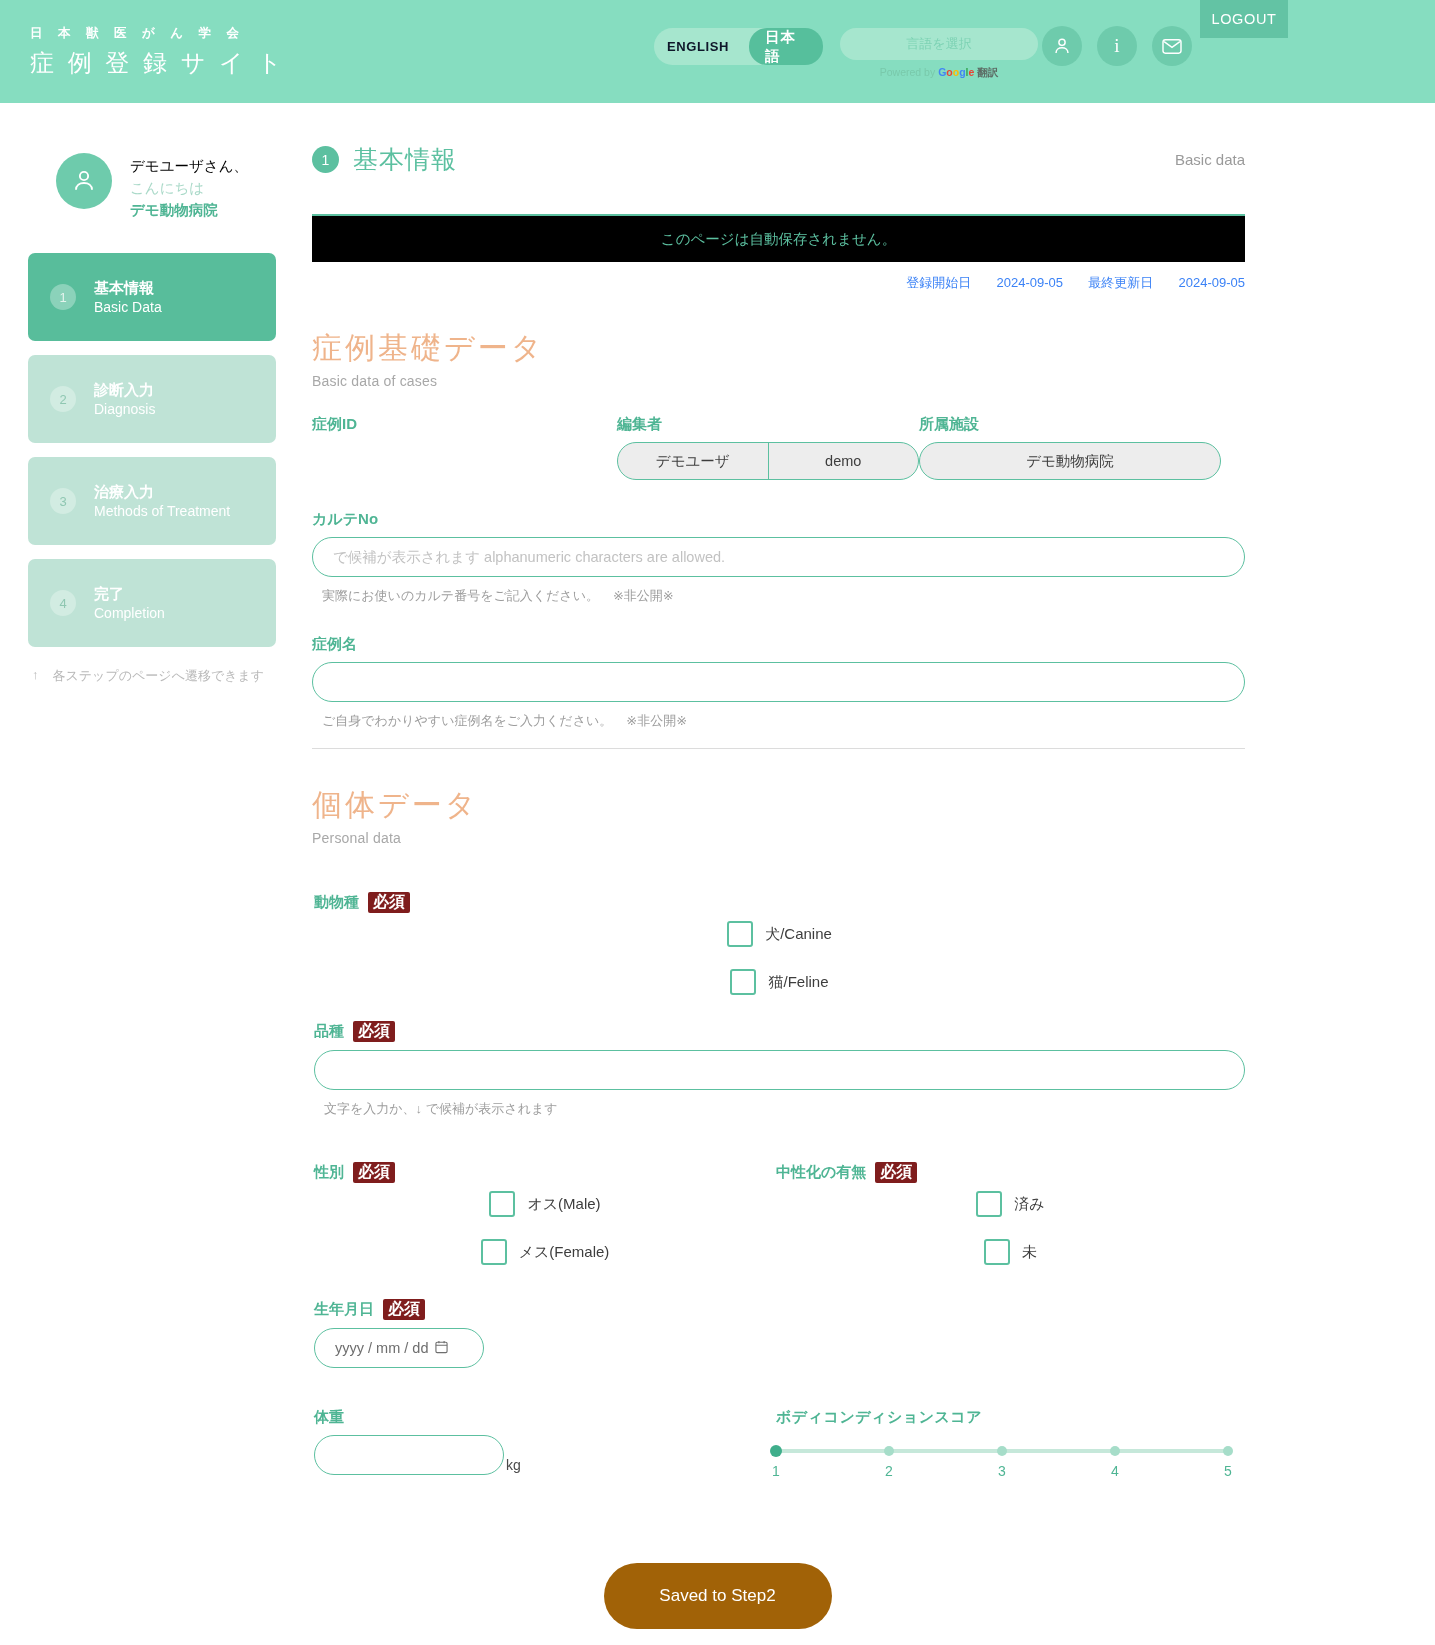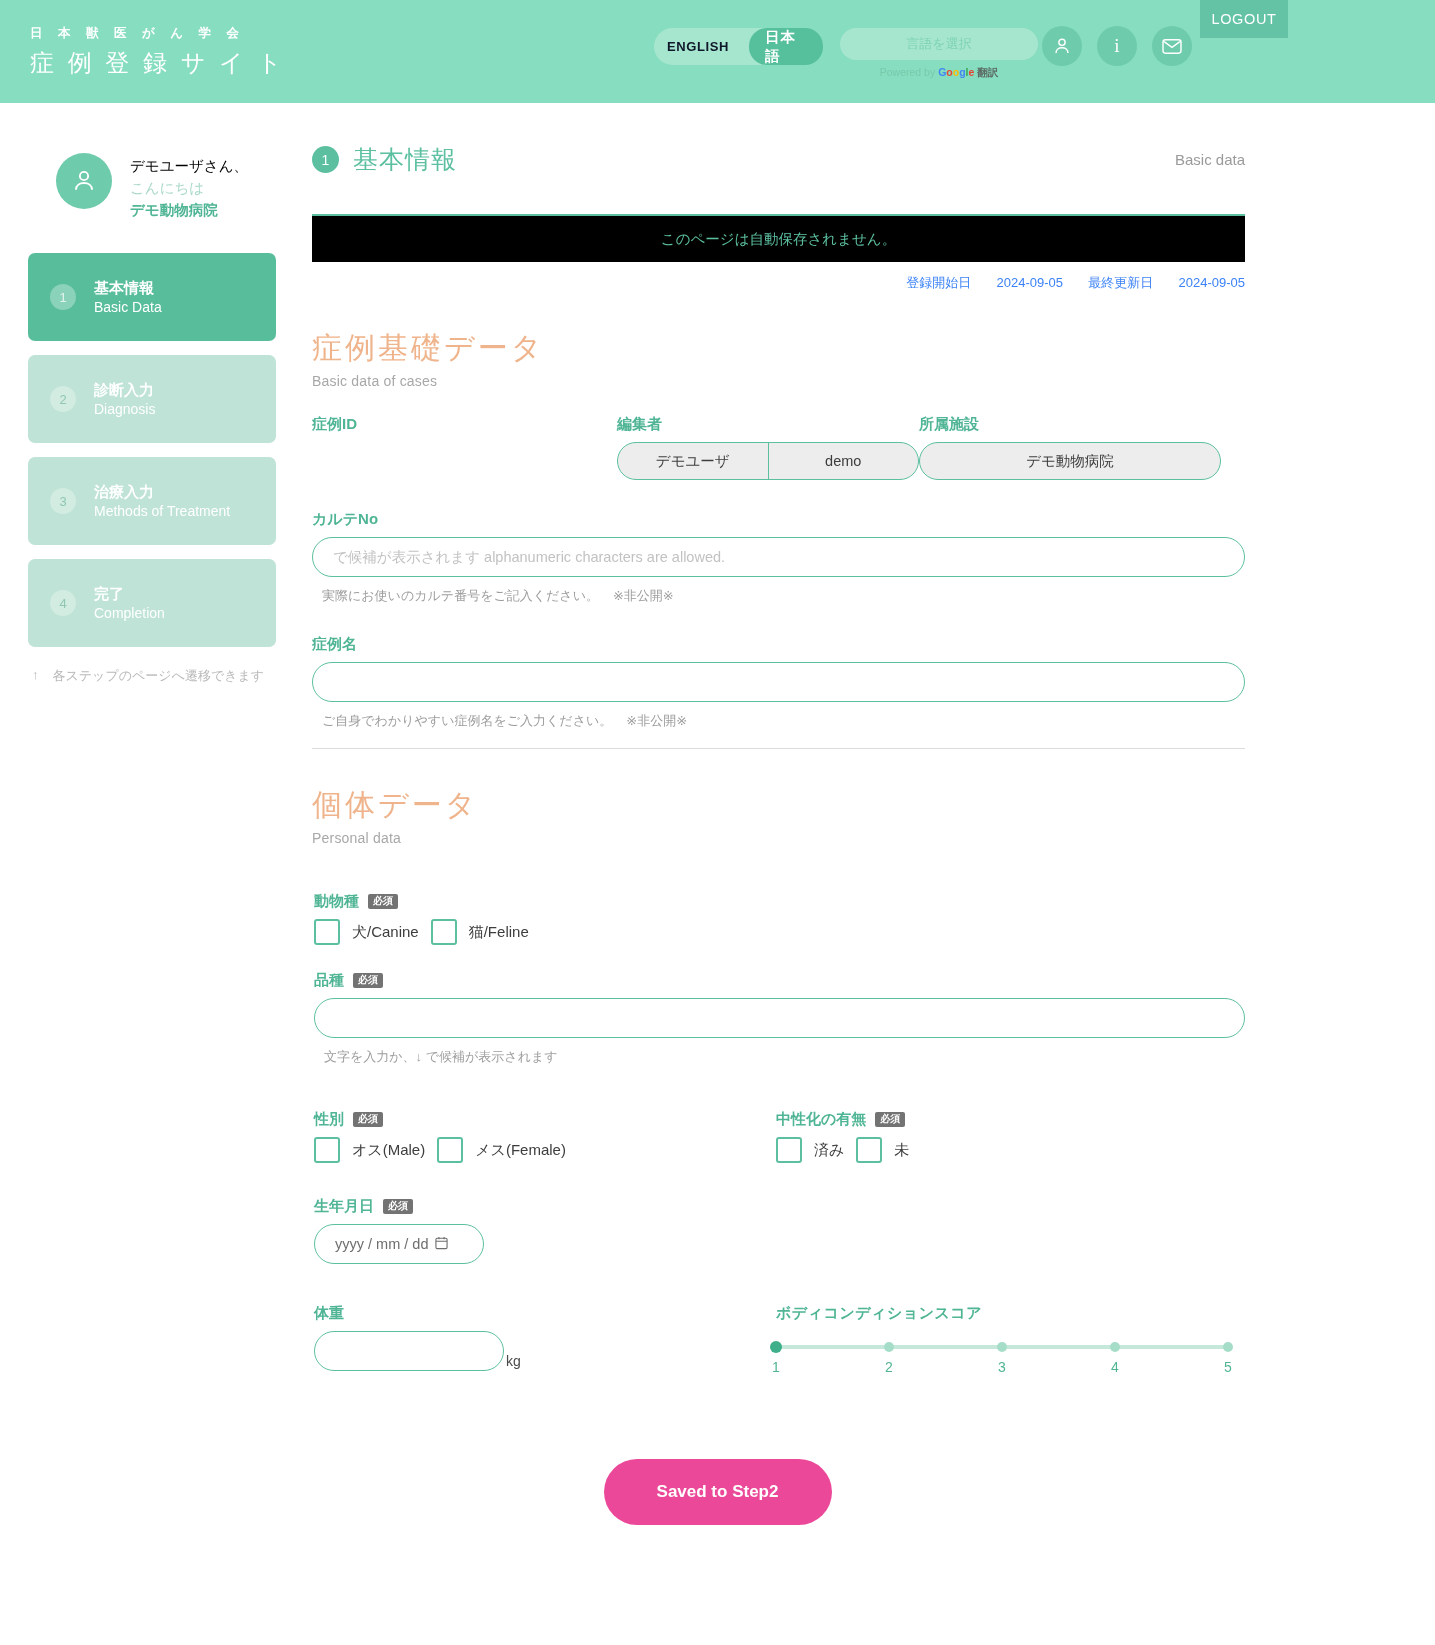--- a/index.html
+++ b/index.html
@@ -280,23 +280,23 @@
   .field-label {
     color: #4fb594;
     font-size: 15px;
     font-weight: bold;
     margin-bottom: 8px;
     display: flex;
     align-items: center;
     gap: 9px;
   }
   .req-badge {
-    background: #737373;
+    background: #7f1d1d;
     color: #ffffff;
-    font-size: 10px;
+    font-size: 16px;
     font-weight: bold;
     padding: 2px 5px 3px;
     border-radius: 2px;
     line-height: 1;
   }
 
   .pill-static {
     height: 38px;
     border: 1px solid #5cc0a0;
     border-radius: 20px;
@@ -349,21 +349,21 @@
     font-size: 13px;
     color: #9d9d9d;
     margin-top: 10px;
     margin-left: 10px;
   }
   .help-text .sp { display:inline-block; width:14px; }
 
   .block-gap { margin-top: 30px; }
   .hr-line { border-top: 1px solid #dcdcdc; margin-top: 18px; }
 
-  .checks-row { display: flex; align-items: center; gap: 12px; }
+  .checks-row { display: flex; align-items: center; gap: 22px; flex-direction: column; }
   .check-item { display: flex; align-items: center; gap: 12px; cursor: pointer; }
   .checkbox {
     width: 26px; height: 26px;
     border: 2px solid #5cc0a0;
     border-radius: 3px;
     background: #ffffff;
     flex: 0 0 26px;
   }
   .check-label { font-size: 15px; color: #3d3d3d; }
 
@@ -427,24 +427,24 @@
 
   .submit-wrap {
     display: flex;
     justify-content: center;
     margin-top: 80px;
     padding-bottom: 70px;
   }
   .submit-btn {
     width: 228px; height: 66px;
     border-radius: 34px;
-    background: #ec4899;
+    background: #a16207;
     color: #ffffff;
     font-size: 17px;
-    font-weight: bold;
+    font-weight: normal;
     display: flex;
     align-items: center;
     justify-content: center;
     cursor: pointer;
     border: none;
   }
 </style>
 </head>
 <body>
 

